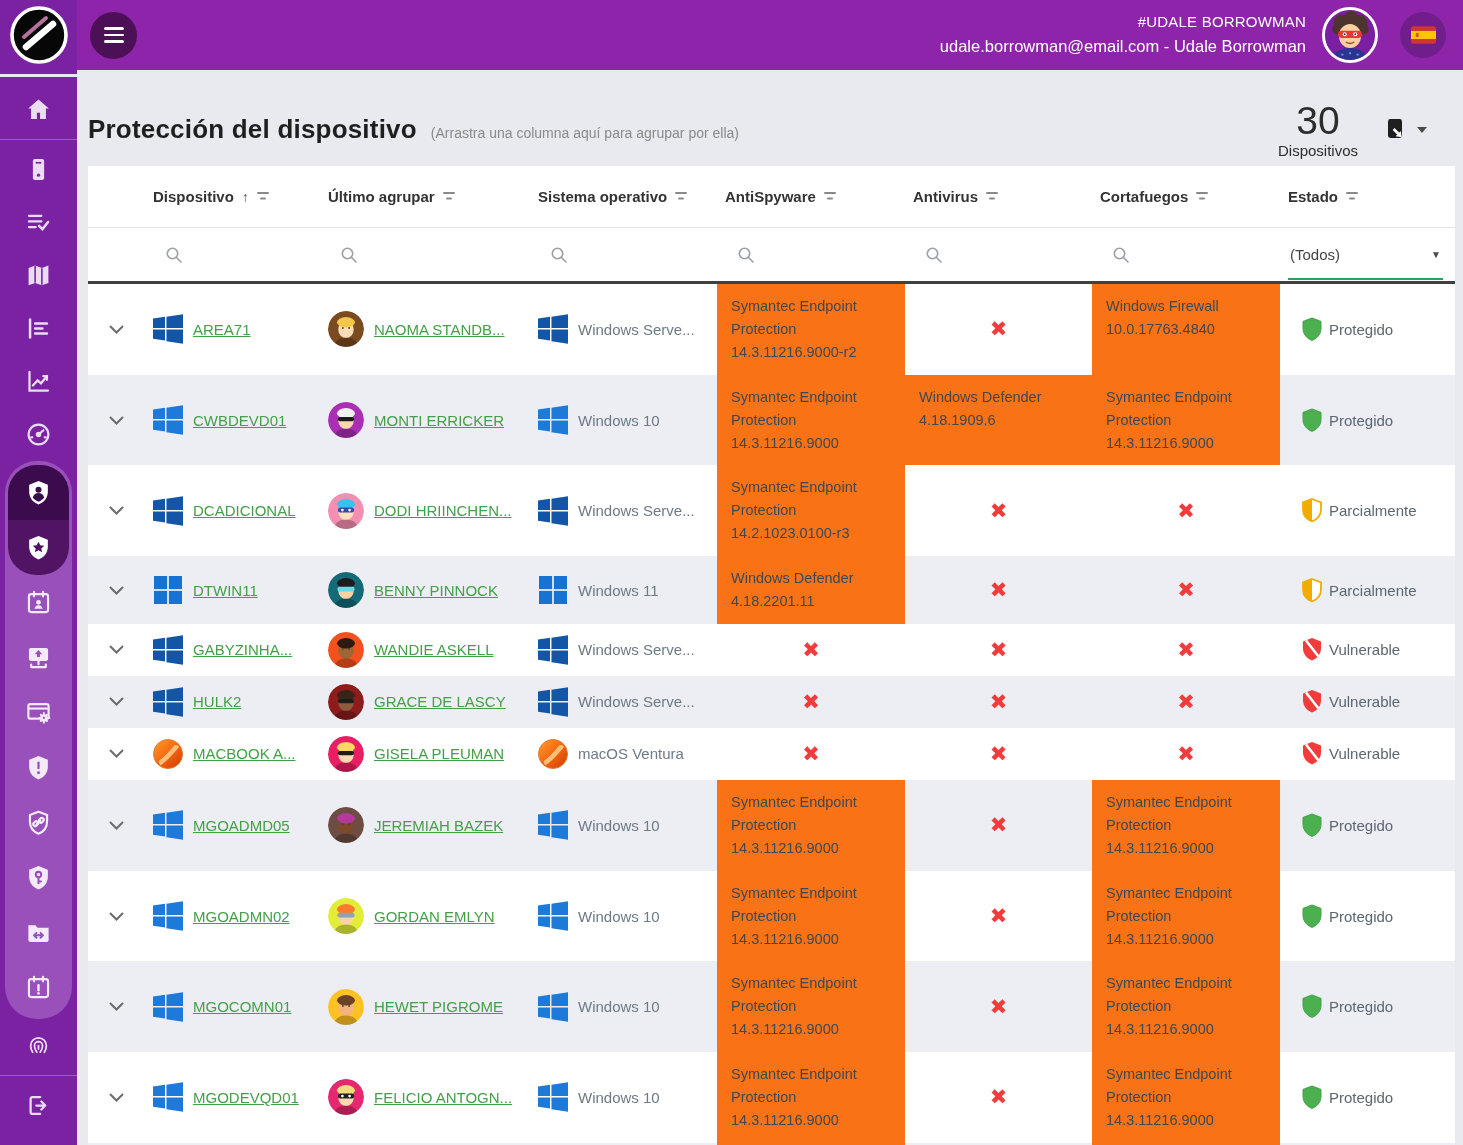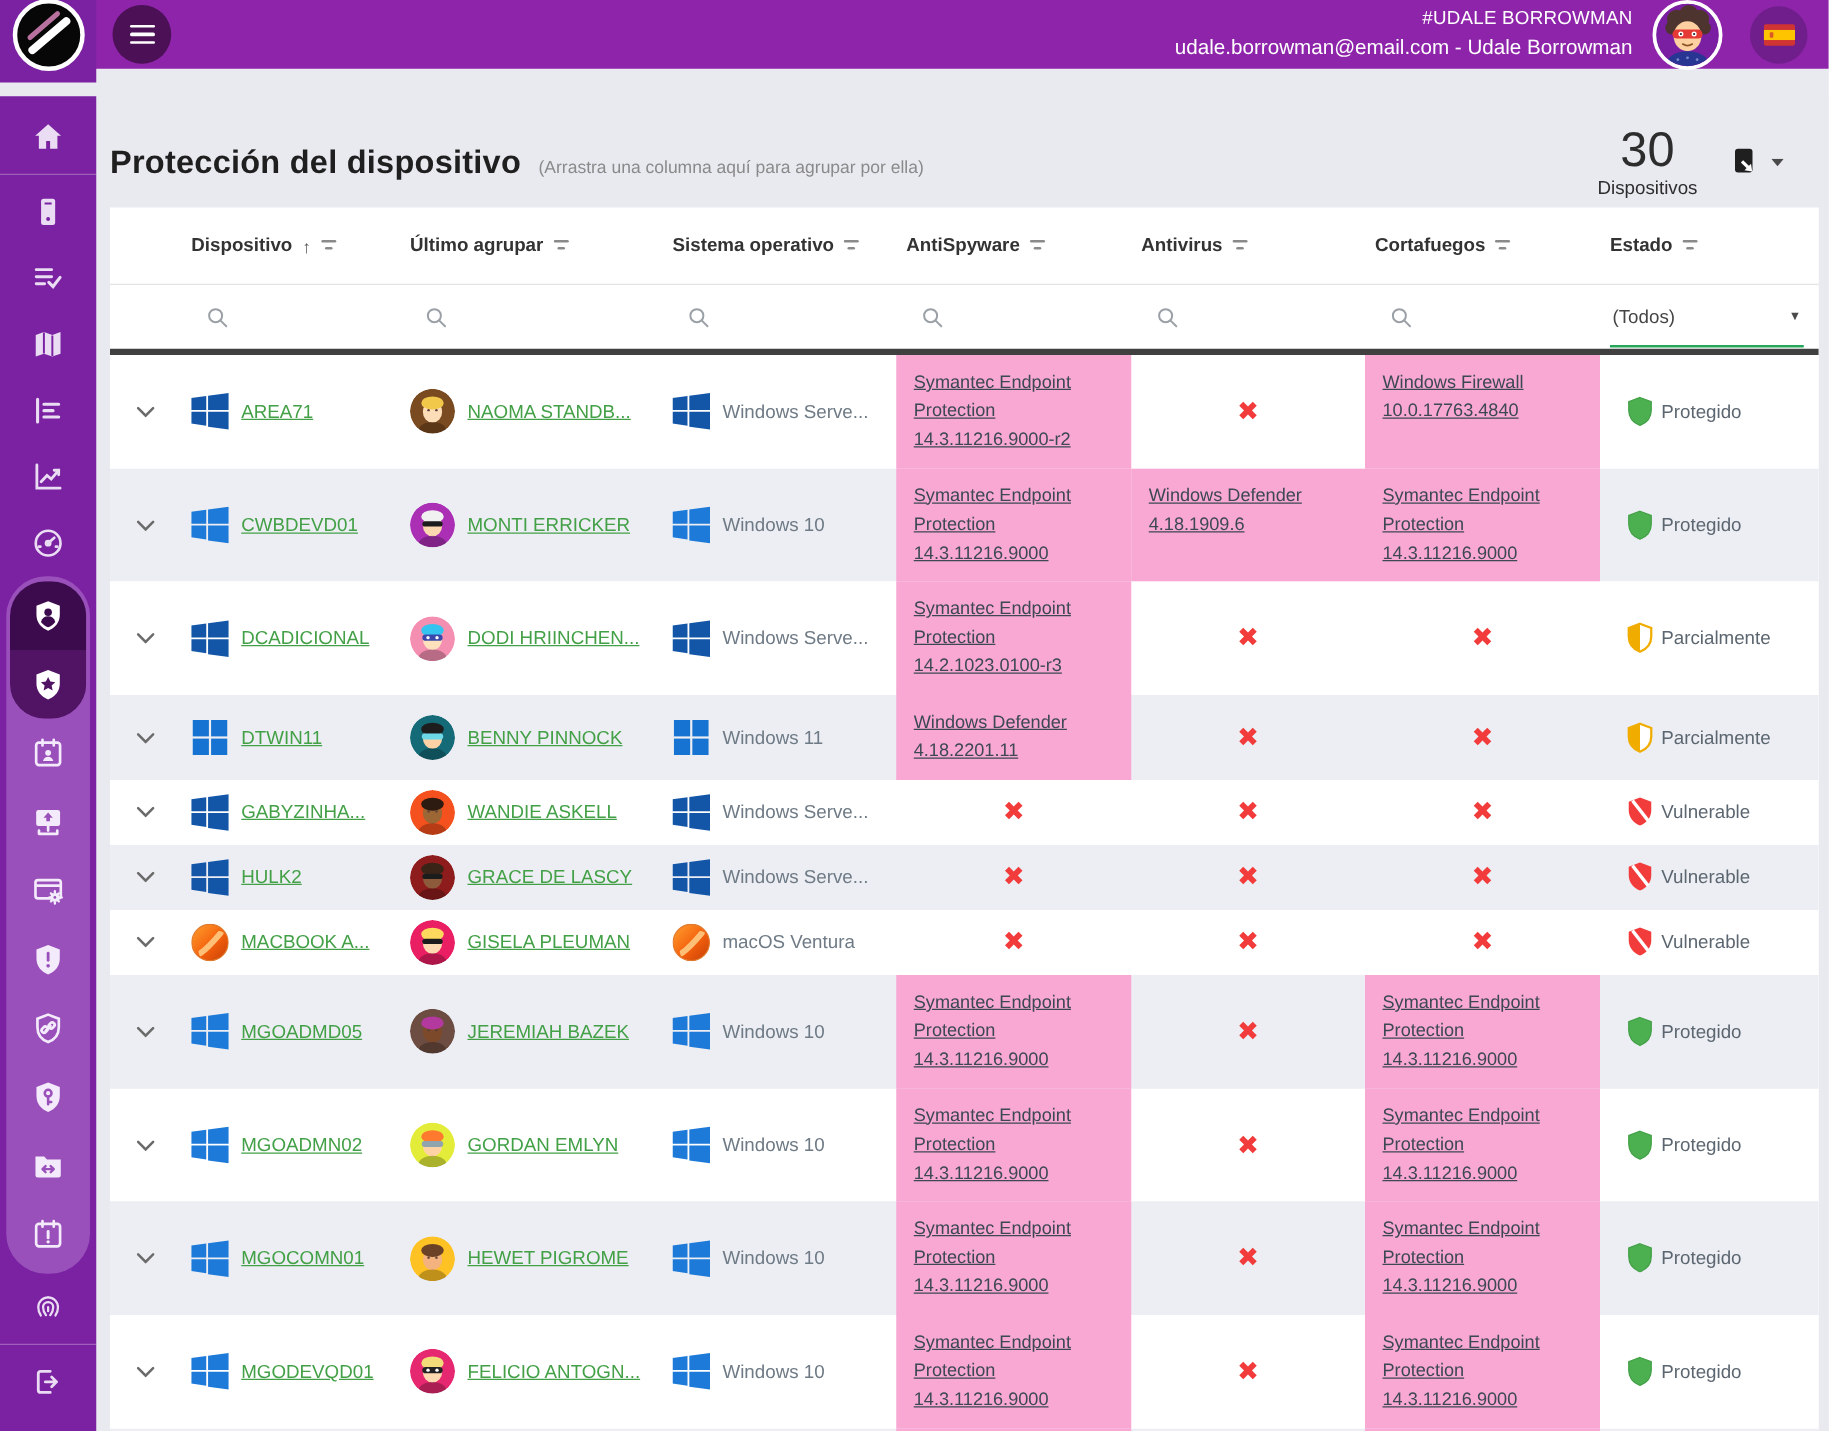--- a/index.html
+++ b/index.html
@@ -1,21 +1,21 @@
 <!DOCTYPE html>
 <html><head>
 <meta charset="utf-8">
 <style>
   * { margin:0; padding:0; box-sizing:border-box; }
   html,body { width:1463px; height:1145px; overflow:hidden; }
   body { font-family:"Liberation Sans","DejaVu Sans",sans-serif; background:#e8eaf0; }
   .app { position:relative; width:1463px; height:1145px; overflow:hidden; }
 
   
-  .topbar { position:absolute; top:0; left:0; right:0; height:55px; background:#8e24aa; display:flex; align-items:center; z-index:5; }
+  .topbar { position:absolute; top:0; left:0; right:0; height:70px; background:#8e24aa; display:flex; align-items:center; z-index:5; }
   .logo-box { width:77px; height:77px; background:#7b22a3; display:flex; align-items:center; justify-content:center; flex:0 0 77px; }
   .hamburger { width:47px; height:47px; border-radius:50%; background:#4b1055; border:none; margin-left:13px; display:flex; flex-direction:column; align-items:center; justify-content:center; gap:4px; cursor:pointer; }
   .hamburger span { width:20px; height:2.6px; border-radius:2px; background:#fff; }
   .top-spacer { flex:1; }
   .account { text-align:right; color:#fff; margin-right:16px; line-height:1.5; }
   .account .l1 { font-size:15px; letter-spacing:.2px; }
   .account .l2 { font-size:16.5px; }
   .hero-avatar { width:56px; height:56px; border-radius:50%; border:3px solid #fff; overflow:hidden; background:#7b1fa2; flex:0 0 56px; cursor:pointer; }
   .flag-btn { width:46px; height:46px; border-radius:50%; background:#701e8c; display:flex; align-items:center; justify-content:center; margin:0 17px 0 22px; border:none; cursor:pointer; }
 
@@ -41,38 +41,38 @@
   .count-label { font-size:15px; margin-top:2px; }
   .export-wrap { display:flex; align-items:center; gap:10px; margin-right:28px; cursor:pointer; }
 
   
   .grid { background:#fff; height:995px; overflow:hidden; }
   .grow { display:grid; grid-template-columns:57px 175px 210px 187px 188px 187px 188px 175px; }
   .ghead { height:62px; border-bottom:1px solid #e3e3e3; }
   .ghead .hcell { display:flex; align-items:center; padding-left:8px; font-size:15px; font-weight:700; color:#333; gap:8px; }
   .filter-ic { display:inline-block; }
   .sort-ic { color:#555; font-size:14px; font-weight:400; }
-  .gsearch { height:56px; border-bottom:5px solid #404040; }
+  .gsearch { height:56px; border-bottom:3px solid #404040; }
   .gsearch .scell { display:flex; align-items:center; padding-left:20px; }
   .s-estado { position:relative; display:flex; align-items:center; padding:0 14px 0 10px; cursor:pointer; }
   .s-estado .sel-text { font-size:15px; color:#454545; flex:1; }
   .s-estado .caret { color:#4a4a4a; font-size:10px; }
   .s-estado .green-line { position:absolute; left:8px; right:12px; bottom:1px; height:2.5px; background:#26a65b; }
 
   .gbody .row { min-height:52px; }
   .gbody .row:nth-child(even) { background:#eceef3; }
   .cell { display:flex; align-items:center; }
   .c-expand { justify-content:center; cursor:pointer; }
   .c-device, .c-user, .c-os { gap:10px; padding-left:8px; }
   .glink { color:#43a047; font-size:15px; text-decoration:underline; cursor:pointer; white-space:nowrap; }
   .os-label { color:#6e7a85; font-size:15px; white-space:nowrap; }
   .os-ic { width:30px; height:30px; flex:0 0 30px; display:flex; align-items:center; justify-content:center; }
   .avatar { width:36px; height:36px; flex:0 0 36px; }
   .c-prot { justify-content:center; font-size:14.5px; color:#3d4852; }
-  .c-prot.ok { display:block; padding:11px 14px; background:#f9a8d4; line-height:1.58;text-decoration:underline; }
+  .c-prot.ok { display:block; padding:11px 14px; background:#f97316; line-height:1.58; }
   .xmark { color:#f23b3b; font-size:21px; font-weight:700; }
   .c-estado { gap:3px; padding-left:18px; }
   .est-label { color:#5c6670; font-size:15px; }
   svg { display:block; }
 </style>
 </head>
 <body>
 
 <svg width="0" height="0" style="position:absolute">
   <defs>

